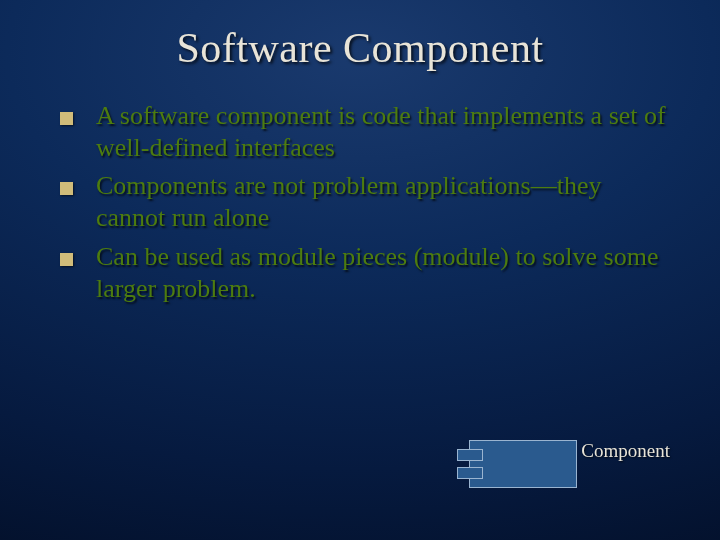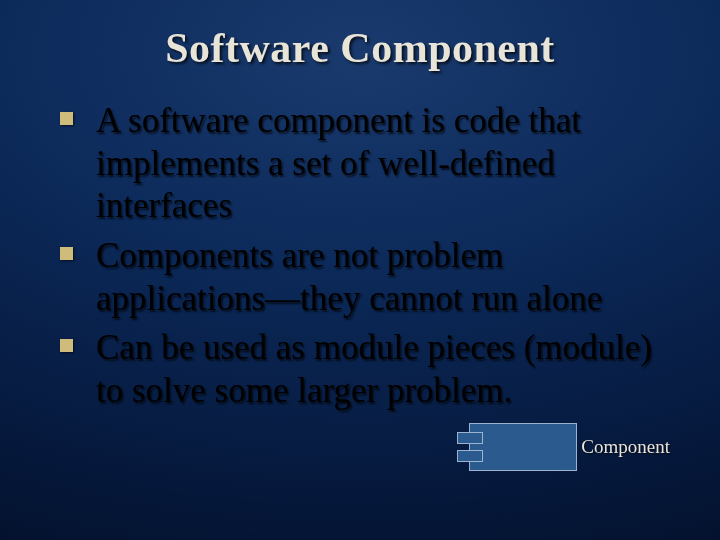--- a/index.html
+++ b/index.html
@@ -17,56 +17,56 @@
   .slide {
     box-sizing: border-box;
     width: 100%;
     height: 100%;
     padding: 24px 42px 0 42px;
     position: relative;
   }
   .title {
     text-align: center;
     font-size: 42px;
-    font-weight: 700;
+    font-weight: 400;
     color: #e8e4d8;
     margin: 0 0 28px 0;
     text-shadow: 2px 2px 3px rgba(0,0,0,0.75);
     letter-spacing: 0.5px;
   }
   ul.bullets {
     list-style: none;
     margin: 0;
     padding: 0 8px 0 18px;
   }
   ul.bullets li {
     position: relative;
-    font-size: 35px;
+    font-size: 26px;
     line-height: 1.22;
-    color: #000000;
+    color: #4d7c0f;
     padding-left: 36px;
     margin-bottom: 7px;
     text-shadow: 1.5px 1.5px 2px rgba(0,0,0,0.7);
     font-family: Liberation Serif, serif;
   }
   ul.bullets li .sq {
     position: absolute;
     left: 0;
     top: 12px;
     width: 13px;
     height: 13px;
     background: #d0bc7a;
     box-shadow: 1px 1px 2px rgba(0,0,0,0.6);
   }
   .component-diagram {
     position: absolute;
     right: 50px;
-    bottom: 69px;
+    bottom: 52px;
     display: flex;
-    align-items: center;
+    align-items: flex-start;
   }
   .comp-box {
     width: 106px;
     height: 46px;
     background: #2a5a8e;
     border: 1px solid #9ab4d0;
     position: relative;
   }
   .comp-notch {
     position: absolute;

